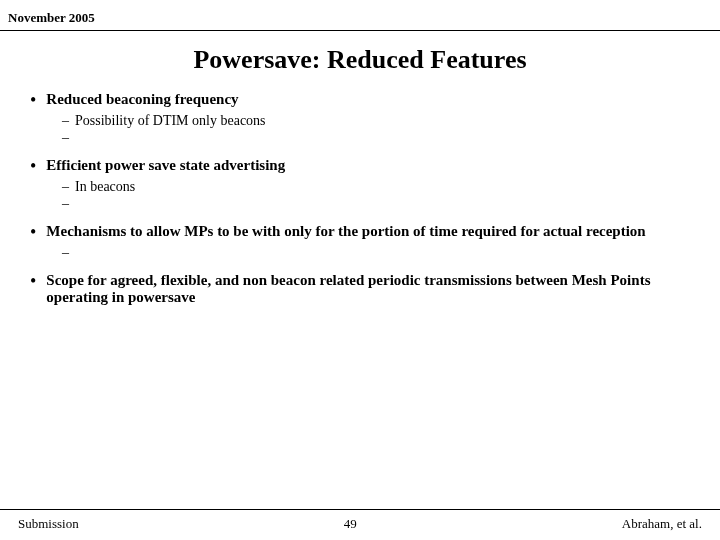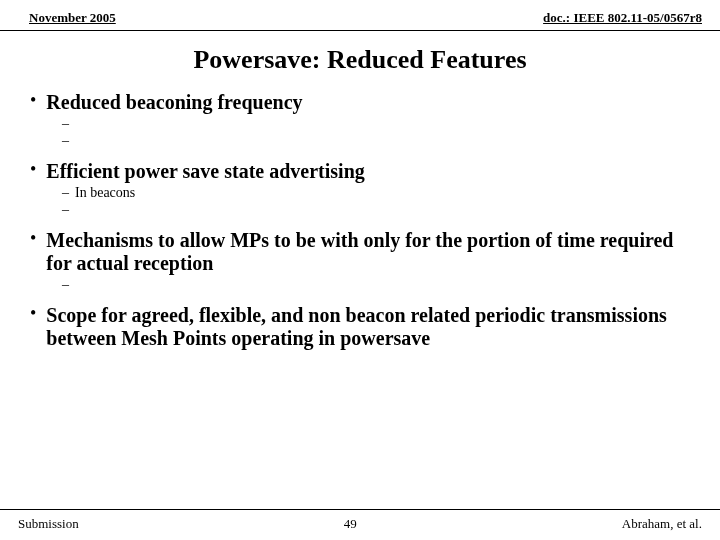--- a/index.html
+++ b/index.html
@@ -23,24 +23,23 @@
       height: 540px;
       padding: 0;
       display: flex;
       flex-direction: column;
     }
 
     .header {
       display: flex;
       justify-content: space-between;
       align-items: flex-start;
-      padding: 10px 18px 4px 29px;
+      padding: 10px 18px 4px 8px;
       border-bottom: 1px solid #000;
       font-size: 13px;
-      text-decoration: underline;
     }
 
     .header-left {
       font-weight: bold;
     }
 
     .header-right {
       font-weight: bold;
     }
 
@@ -71,21 +70,21 @@
     }
 
     .bullet-dot {
       font-size: 18px;
       margin-right: 10px;
       margin-top: -1px;
       flex-shrink: 0;
     }
 
     .bullet-text {
-      font-size: 20px;
+      font-size: 15px;
     }
 
     .bullet-text strong {
       font-weight: bold;
     }
 
     .sub-bullets {
       margin-left: 32px;
       margin-top: 2px;
     }
@@ -112,37 +111,37 @@
       position: relative;
     }
   </style>
 </head>
 <body>
 
 <div class="slide">
 
   <div class="header">
     <span class="header-left">November 2005</span>
-    <span class="header-right">doc.: IEEE 802.11-05/0567r8</span>
   </div>
 
   <div class="title">Powersave: Reduced Features</div>
 
   <div class="content">
 
     <div class="bullet-section">
       <div class="bullet-main">
         <span class="bullet-dot">•</span>
         <span class="bullet-text">
           <strong>Reduced beaconing frequency</strong>
         </span>
       </div>
       <div class="sub-bullets">
         <div class="sub-bullet">
           <span class="sub-dash">–</span>
+          <span>Possibility of DTIM only beacons</span>
         </div>
         <div class="sub-bullet">
           <span class="sub-dash">–</span>
         </div>
       </div>
     </div>
 
     <div class="bullet-section">
       <div class="bullet-main">
         <span class="bullet-dot">•</span>

